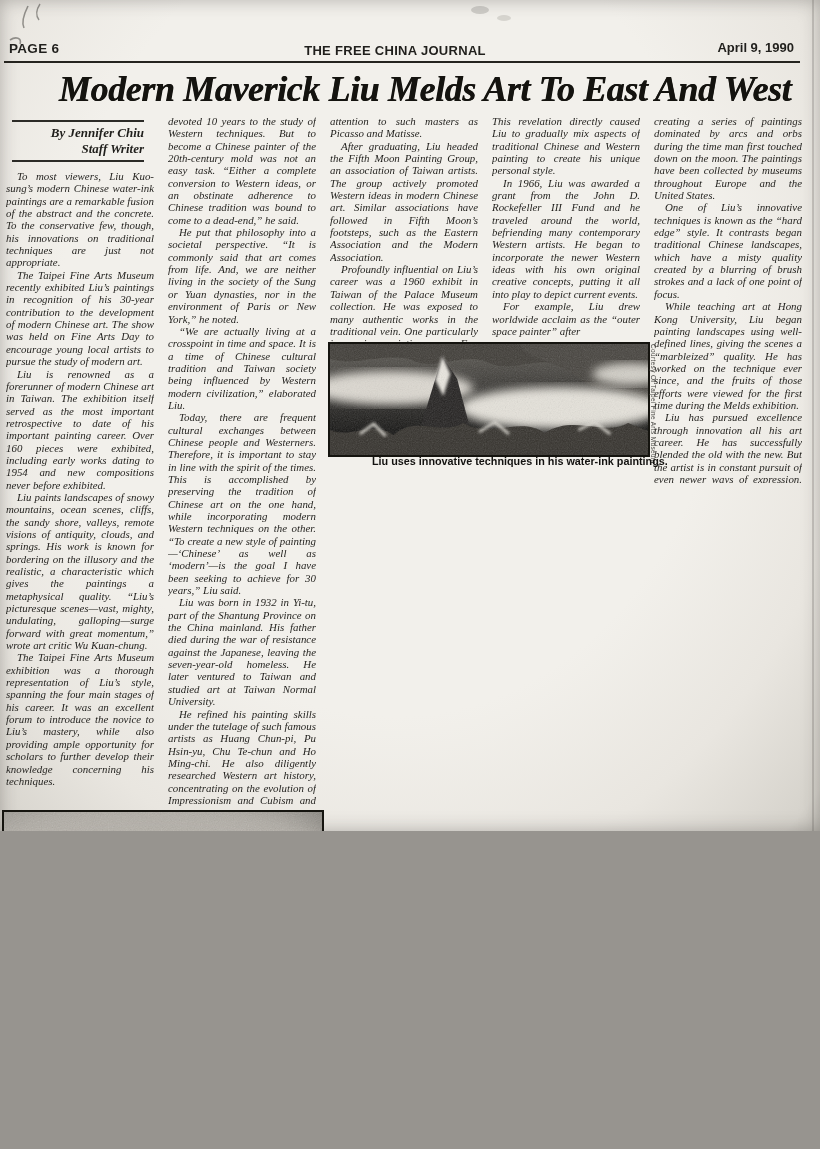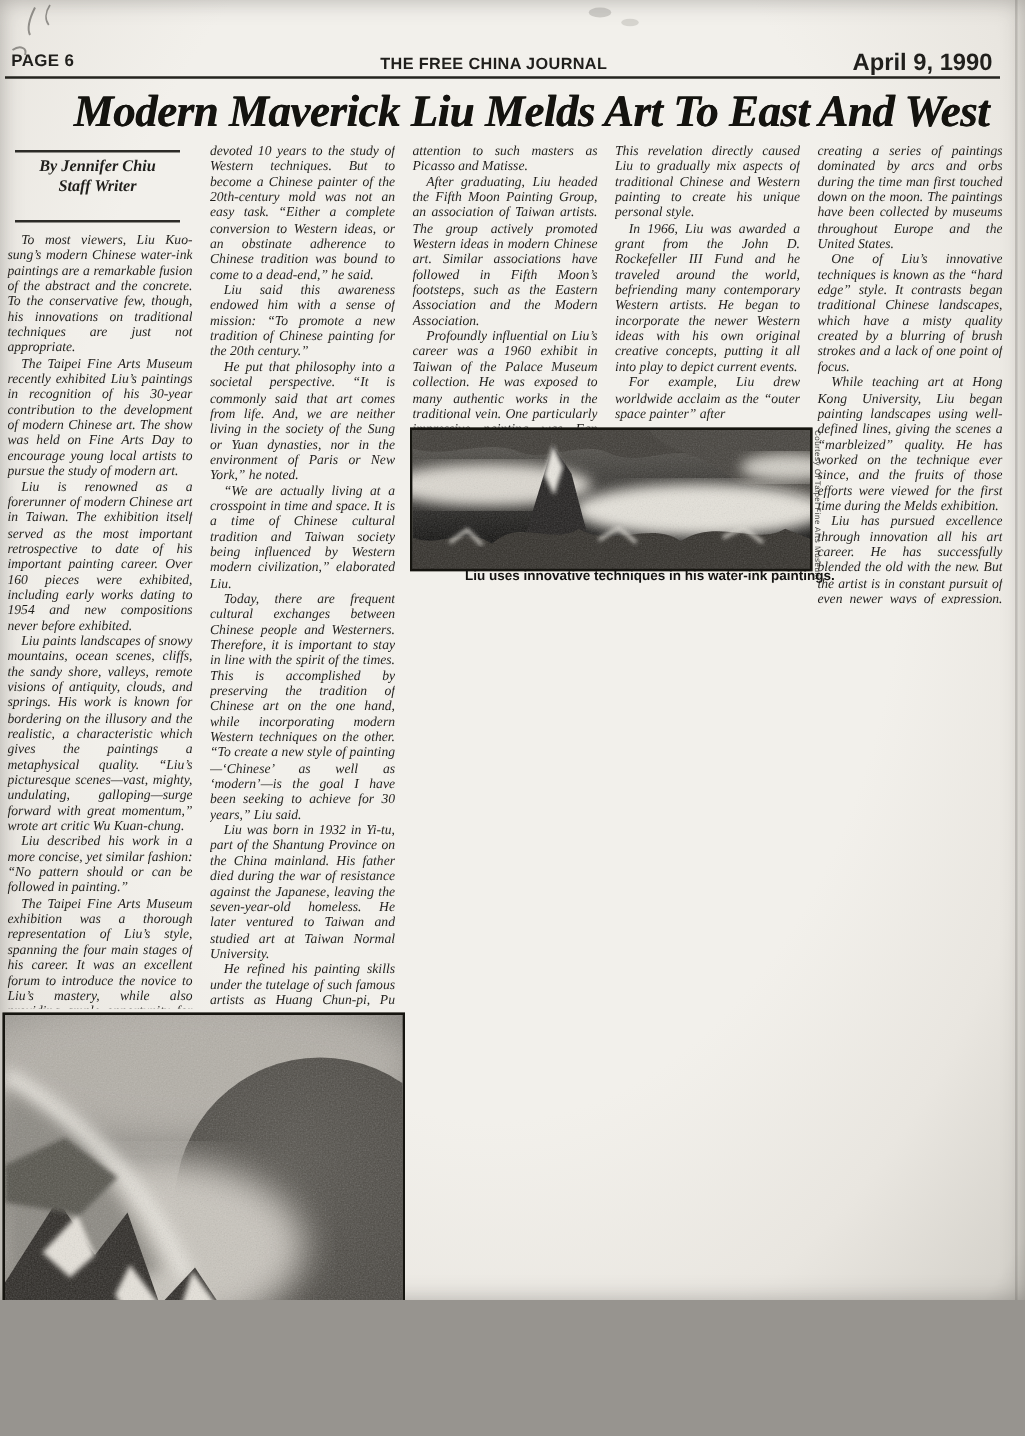--- a/index.html
+++ b/index.html
@@ -1,43 +1,43 @@
 <!DOCTYPE html>
 <html><head>
 <meta charset="utf-8">
 <style>
   html,body { margin:0; padding:0; background:#97948f; }
   .page {
-    position:relative; width:820px; height:1040px; overflow:hidden;
+    position:relative; width:820px; height:831px; overflow:hidden;
     background: radial-gradient(ellipse at 48% 38%, #f2f0eb 55%, #e9e6e0 78%, #d6d3cc 96%, #c2bfb8 100%);
     font-family:"Liberation Serif", serif; color:#201f1c;
     box-shadow: inset 0 0 18px rgba(60,58,54,.35);
   }
   
   .mast-left  { position:absolute; left:9px;  top:41px; font-family:"Liberation Sans",sans-serif; font-weight:bold; font-size:13.5px; letter-spacing:.3px;}
   .mast-center{ position:absolute; left:0; width:790px; top:43px; text-align:center; font-family:"Liberation Sans",sans-serif; font-weight:bold; font-size:13px; letter-spacing:.3px;}
-  .mast-right { position:absolute; right:26px; top:40px; font-family:"Liberation Sans",sans-serif; font-weight:bold; font-size:19px;}
+  .mast-right { position:absolute; right:26px; top:40px; font-family:"Liberation Sans",sans-serif; font-weight:bold; font-size:13px;}
   .mast-rule  { position:absolute; left:4px; right:20px; top:61px; height:2px; background:#25241f; }
   
   .headline { position:absolute; left:0; right:14px; top:68px; text-align:center;
     font-size:36px; font-weight:bold; font-style:italic; letter-spacing:-0.4px; color:#14130f;
     text-shadow:.4px 0 0 #14130f;padding-left:44px; }
   
   .column { position:absolute; top:115px; width:148px; text-align:justify;
     font-size:10.9px; line-height:12.35px; overflow:hidden;font-style:italic; }
   #col1 { left:6px;   height:692px; }
   #col2 { left:168px; height:692px; }
   #col3 { left:330px; height:232px; }
   #col4 { left:492px; height:232px; }
   #col5 { left:654px; height:368px; }
   .para { margin:0; text-indent:11px; }
   .column[data-cont="true"] .para:first-child { text-indent:0; }
   
   .byline-box { margin:5px 10px 8px 6px; border-top:2px solid #2c2b27; border-bottom:2px solid #2c2b27;
-    padding:3px 0 20px; text-align:center; font-weight:bold; font-size:13px; line-height:15.5px; }
+    padding:3px 0 4px; text-align:right; font-weight:bold; font-size:13px; line-height:15.5px; }
   
   .photo1 { position:absolute; left:328px; top:342px; width:318px; height:111px;
     border:2px solid #15140f; background:#6b6862; }
   .photo1 svg, .photo2 svg { display:block; width:100%; height:100%; }
   .photo1-credit { position:absolute; left:650px; top:344px; height:108px;
     writing-mode:vertical-rl; font-family:"Liberation Sans",sans-serif; font-size:6.4px;
     color:#454440; letter-spacing:.4px; white-space:nowrap; }
   .photo1-caption { position:absolute; left:336px; top:455px; width:312px;
     font-family:"Liberation Sans",sans-serif; font-weight:bold; font-size:10.8px; color:#131210;padding-left:36px; }
   .photo2 { position:absolute; left:2px; top:810px; width:318px; height:312px;
@@ -75,28 +75,26 @@
   <div class="column" id="col1">
     <div class="byline-box">
       <div>By Jennifer Chiu</div>
       <div>Staff Writer</div>
     </div>
     <div>
         <p class="para">To most viewers, Liu Kuo-sung’s modern Chinese water-ink paintings are a remarkable fusion of the abstract and the concrete. To the conservative few, though, his innovations on traditional techniques are just not appropriate.</p>
         <p class="para">The Taipei Fine Arts Museum recently exhibited Liu’s paintings in recognition of his 30-year contribution to the development of modern Chinese art. The show was held on Fine Arts Day to encourage young local artists to pursue the study of modern art.</p>
         <p class="para">Liu is renowned as a forerunner of modern Chinese art in Taiwan. The exhibition itself served as the most important retrospective to date of his important painting career. Over 160 pieces were exhibited, including early works dating to 1954 and new compositions never before exhibited.</p>
         <p class="para">Liu paints landscapes of snowy mountains, ocean scenes, cliffs, the sandy shore, valleys, remote visions of antiquity, clouds, and springs. His work is known for bordering on the illusory and the realistic, a characteristic which gives the paintings a metaphysical quality. “Liu’s picturesque scenes—vast, mighty, undulating, galloping—surge forward with great momentum,” wrote art critic Wu Kuan-chung.</p>
-        <p class="para">Liu described his work in a more concise, yet similar fashion: “No pattern should or can be followed in painting.”</p>
         <p class="para">The Taipei Fine Arts Museum exhibition was a thorough representation of Liu’s style, spanning the four main stages of his career. It was an excellent forum to introduce the novice to Liu’s mastery, while also providing ample opportunity for scholars to further develop their knowledge concerning his techniques.</p>
       </div>
   </div>
 
   <div class="column" id="col2" data-cont="true">
       <p class="para">devoted 10 years to the study of Western techniques. But to become a Chinese painter of the 20th-century mold was not an easy task. “Either a complete conversion to Western ideas, or an obstinate adherence to Chinese tradition was bound to come to a dead-end,” he said.</p>
-      <p class="para">Liu said this awareness endowed him with a sense of mission: “To promote a new tradition of Chinese painting for the 20th century.”</p>
       <p class="para">He put that philosophy into a societal perspective. “It is commonly said that art comes from life. And, we are neither living in the society of the Sung or Yuan dynasties, nor in the environment of Paris or New York,” he noted.</p>
       <p class="para">“We are actually living at a crosspoint in time and space. It is a time of Chinese cultural tradition and Taiwan society being influenced by Western modern civilization,” elaborated Liu.</p>
       <p class="para">Today, there are frequent cultural exchanges between Chinese people and Westerners. Therefore, it is important to stay in line with the spirit of the times. This is accomplished by preserving the tradition of Chinese art on the one hand, while incorporating modern Western techniques on the other. “To create a new style of painting—‘Chinese’ as well as ‘modern’—is the goal I have been seeking to achieve for 30 years,” Liu said.</p>
       <p class="para">Liu was born in 1932 in Yi-tu, part of the Shantung Province on the China mainland. His father died during the war of resistance against the Japanese, leaving the seven-year-old homeless. He later ventured to Taiwan and studied art at Taiwan Normal University.</p>
       <p class="para">He refined his painting skills under the tutelage of such famous artists as Huang Chun-pi, Pu Hsin-yu, Chu Te-chun and Ho Ming-chi. He also diligently researched Western art history, concentrating on the evolution of Impressionism and Cubism and paying close</p>
     </div>
   <div class="column" id="col3" data-cont="true">
       <p class="para">attention to such masters as Picasso and Matisse.</p>
       <p class="para">After graduating, Liu headed the Fifth Moon Painting Group, an association of Taiwan artists. The group actively promoted Western ideas in modern Chinese art. Similar associations have followed in Fifth Moon’s footsteps, such as the Eastern Association and the Modern Association.</p>
       <p class="para">Profoundly influential on Liu’s career was a 1960 exhibit in Taiwan of the Palace Museum collection. He was exposed to many authentic works in the traditional vein. One particularly impressive painting was Fan Kuan’s “Traveling Among Streams and Moun-</p>

